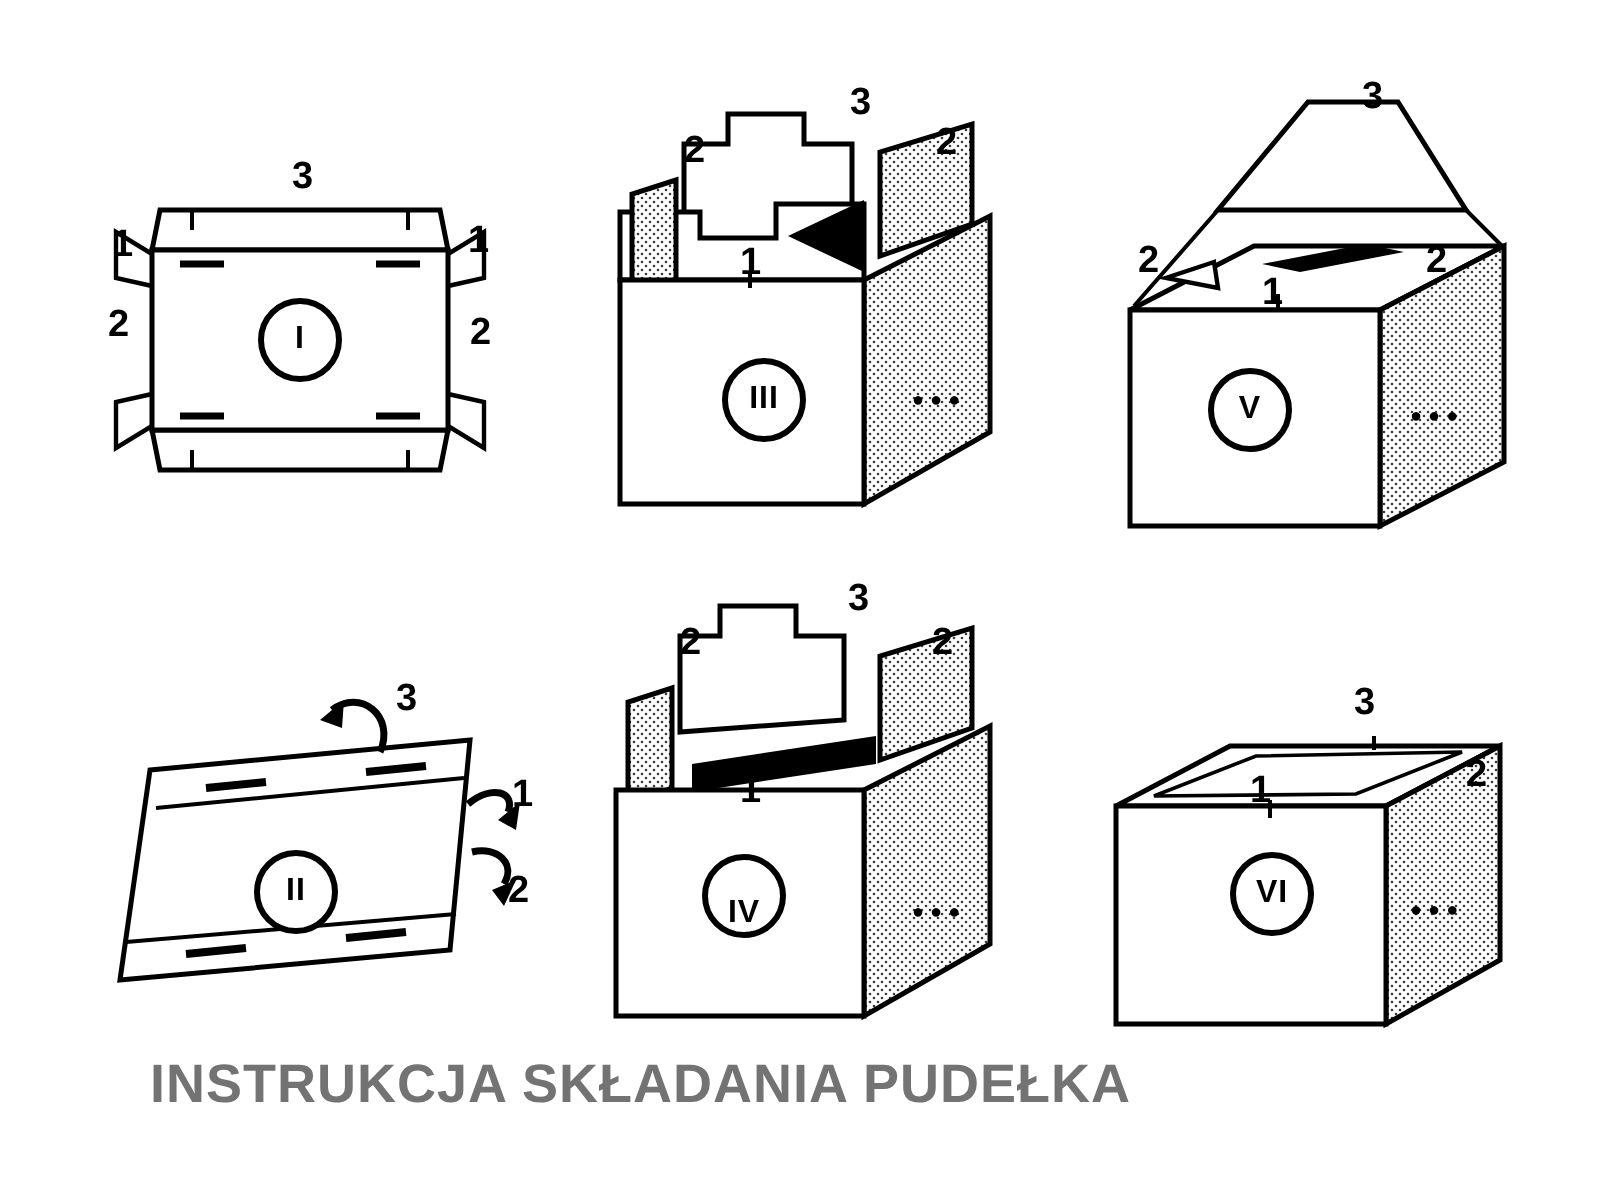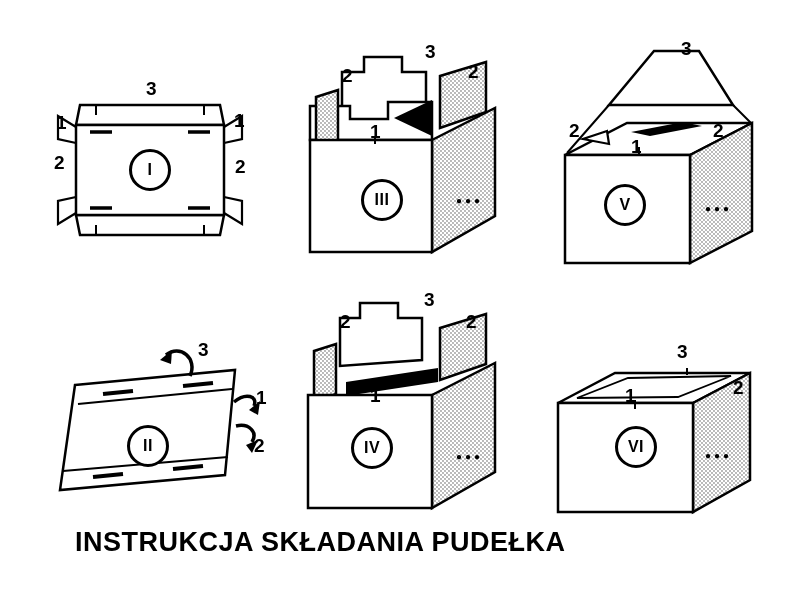--- a/index.html
+++ b/index.html
@@ -10,21 +10,21 @@
   .step svg { position:absolute; left:0; top:0; }
   .lbl { position:absolute; font-weight:bold; font-size:19px; line-height:1; color:#000; }
   .badge {
     position:absolute; width:42px; height:42px; border:3px solid #000; border-radius:50%;
     background:#fff; display:flex; align-items:center; justify-content:center;
   }
   .badge span { font-weight:bold; font-size:16px; letter-spacing:0.5px; }
   .dots { position:absolute; font-size:10px; letter-spacing:3px; color:#000; font-weight:bold; }
   .caption {
     position:absolute; left:75px; top:527px; font-size:27px; font-weight:bold;
-    letter-spacing:0.5px; color:#000000; white-space:nowrap;
+    letter-spacing:0.5px; color:#737373; white-space:nowrap;
   }
 </style>
 </head>
 <body>
 
 <svg width="0" height="0" style="position:absolute" aria-hidden="true">
   <defs>
     <pattern id="stipple" width="4" height="4" patternUnits="userSpaceOnUse">
       <rect width="4" height="4" fill="#ffffff"></rect>
       <circle cx="1" cy="1" r="0.65" fill="#3a3a3a"></circle>
@@ -112,21 +112,21 @@
       <path d="M24,114 L24,63 L46,56 L46,106 Z" fill="url(#stipple)" stroke="#000" stroke-width="2.5"></path>
       <path d="M56,94 L148,80 L148,94 L56,108 Z" fill="#000"></path>
       <path d="M142,107 L205,75 L205,184 L142,220 Z" fill="url(#stipple)" stroke="#000" stroke-width="2.5"></path>
       <path d="M18,107 L142,107 L142,220 L18,220 Z" fill="#fff" stroke="#000" stroke-width="2.5"></path>
       <path d="M86,98 L86,107" stroke="#000" stroke-width="2" fill="none"></path>
     </svg>
     <span class="lbl" style="left:50px;  top:24px;">2</span>
     <span class="lbl" style="left:134px; top:2px;">3</span>
     <span class="lbl" style="left:176px; top:24px;">2</span>
     <span class="lbl" style="left:80px;  top:98px;">1</span>
-    <div class="badge" style="left:61px; top:139px;">
+    <div class="badge" style="left:61px; top:139px;align-items:flex-end;">
       <span>IV</span>
     </div>
     <span class="dots" style="left:166px; top:163px;">●●●</span>
   </div>
 
   <div class="step" style="left:555px; top:35px; width:205px; height:235px;">
     <svg width="205" height="235" viewBox="0 0 205 235">
       <path d="M99,16 L144,16 L178,70 L54,70 Z" fill="#fff" stroke="#000" stroke-width="2.5"></path>
       <path d="M10,120 L72,88 L197,88 L135,120 Z" fill="#fff" stroke="#000" stroke-width="2.5"></path>
       <path d="M54,70 L12,118 M178,70 L196,88" stroke="#000" stroke-width="2" fill="none"></path>

